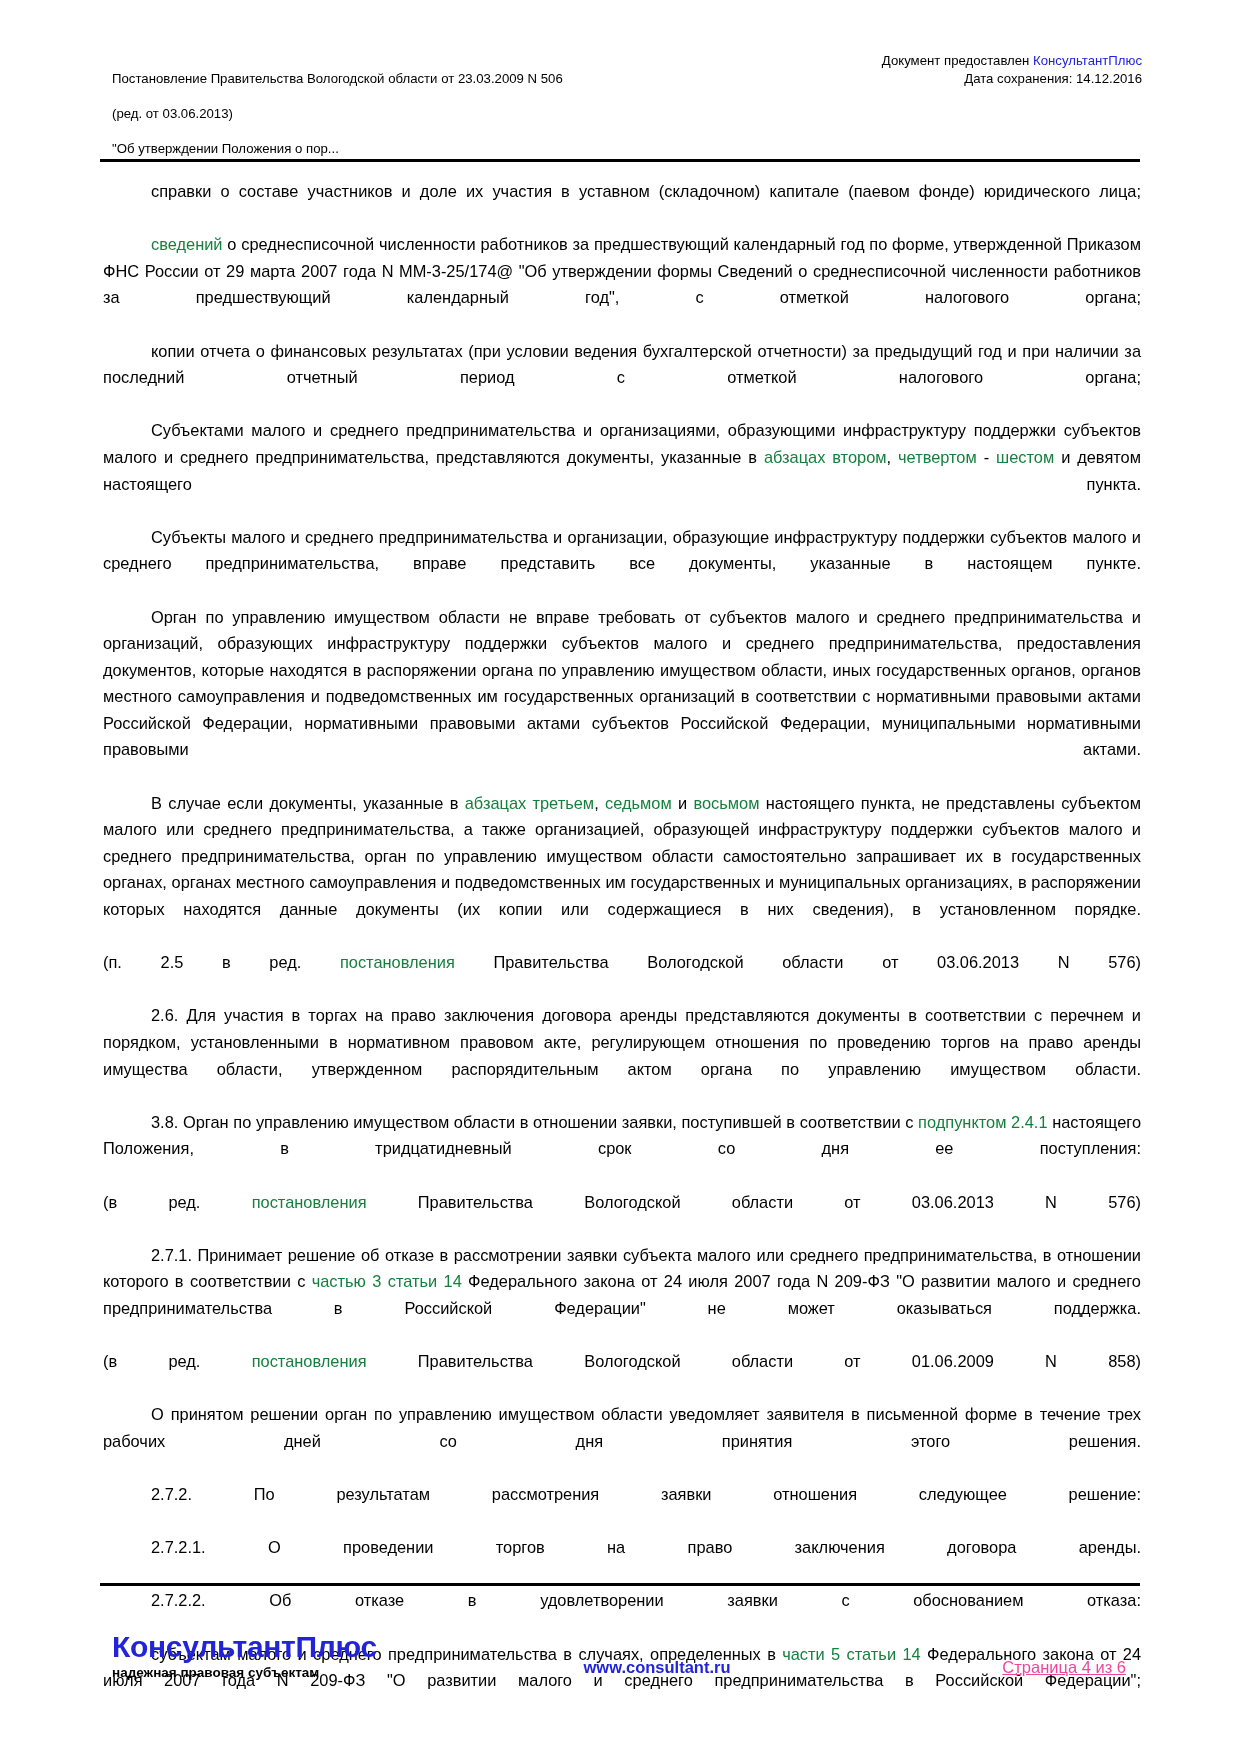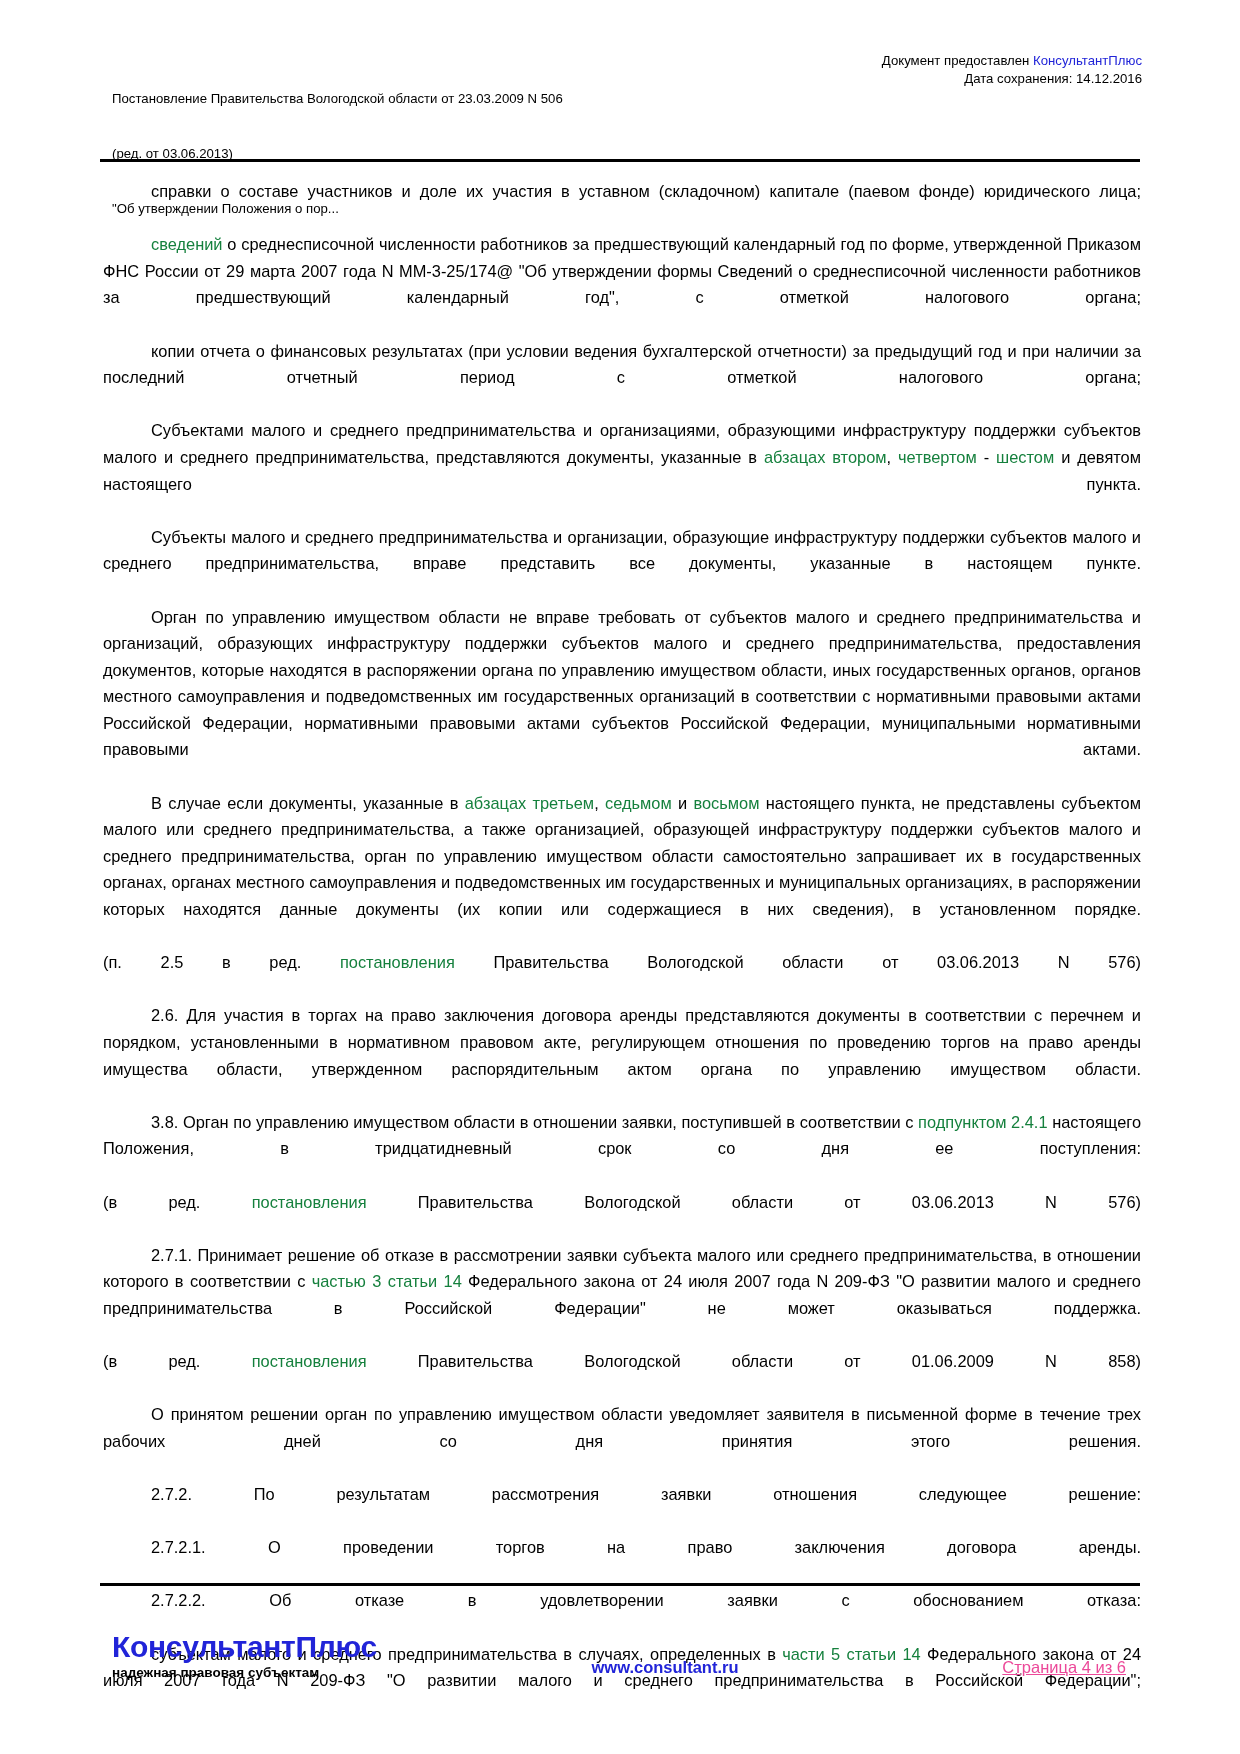--- a/index.html
+++ b/index.html
@@ -32,21 +32,21 @@
     display: flex;
     justify-content: space-between;
     align-items: flex-start;
     font-size: 13.2px;
     line-height: 17.5px;
   }
   .hdr-left {
     text-align: left;
     white-space: pre-line;
   }
-  .hdr-left div { white-space: nowrap; margin-top: 20px; }
+  .hdr-left div { white-space: nowrap; }
   .hdr-right {
     text-align: right;
   }
   .hdr-right div { white-space: nowrap; text-align: right; }
   .cp-link { color: #2124d8; }
 
   
   .rule-top {
     position: absolute;
     left: 100px;
@@ -120,21 +120,21 @@
   }
   .brand-sub {
     font-size: 13.5px;
     font-weight: bold;
     color: #000000;
     line-height: 18px;
     white-space: nowrap;
   }
   .footer-url {
     position: absolute;
-    left: 388px;
+    left: 380px;
     top: 28px;
     width: 330px;
     text-align: center;
     font-size: 16.5px;
     font-weight: bold;
     color: #2124d8;
     white-space: nowrap;
   }
   .footer-page {
     position: absolute;

